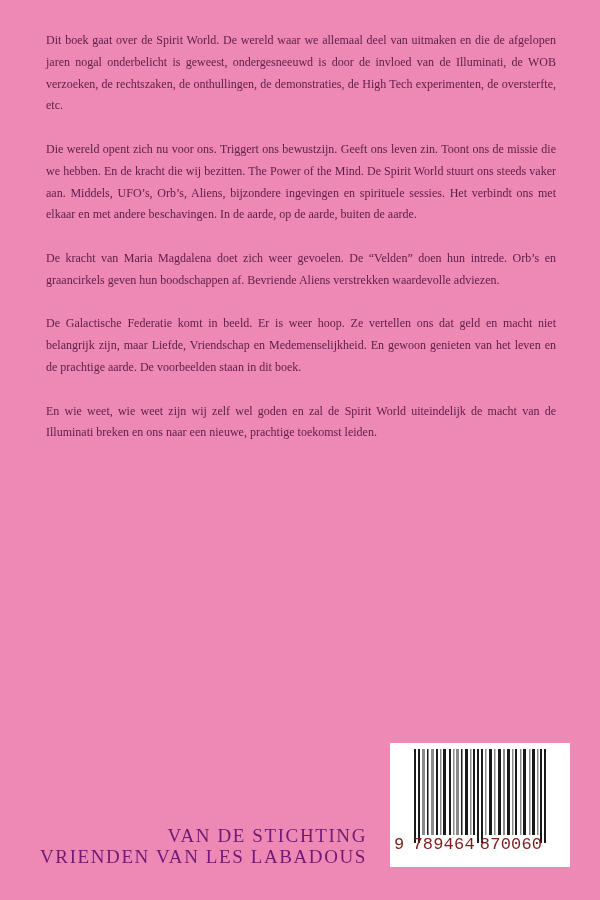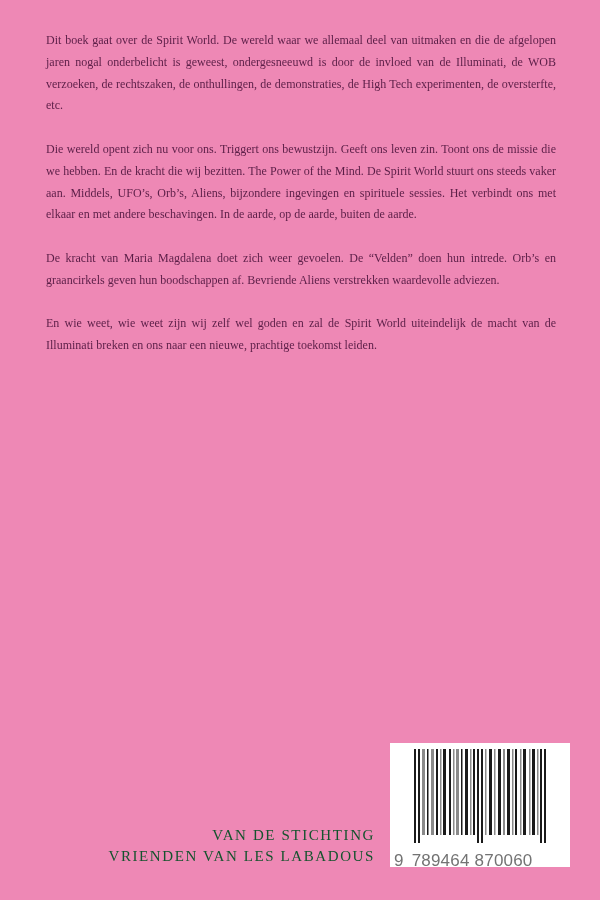--- a/index.html
+++ b/index.html
@@ -23,28 +23,28 @@
       font-size: 12px;
       line-height: 21.8px;
       text-align: justify;
       hyphens: manual;
     }
     .blurb p {
       margin: 0 0 21.8px 0;
     }
     .publisher {
       position: absolute;
-      right: 225px;
+      right: 233px;
       top: 825px;
       text-align: right;
       font-family: "Liberation Serif", "DejaVu Serif", serif;
-      font-size: 15px;
+      font-size: 19px;
       letter-spacing: 1.6px;
       line-height: 21px;
-      color: #14532d;
+      color: #701a75;
     }
     .publisher div {
       white-space: nowrap;
     }
     .barcode-box {
       position: absolute;
       left: 390px;
       top: 743px;
       width: 180px;
       height: 124px;
@@ -53,41 +53,42 @@
     .barcode-bars {
       position: absolute;
       left: 14px;
       top: 6px;
       width: 152px;
       height: 94px;
     }
     .barcode-digits {
       position: absolute;
       left: 4px;
-      top: 108px;
-      font-family: Liberation Sans, sans-serif;
+      top: 92px;
+      font-family: Liberation Mono, monospace;
       font-size: 17px;
-      color: #737373;
+      color: #7f1d1d;
       letter-spacing: 0.2px;
       white-space: nowrap;
     }
     .barcode-digits span.first {
       margin-right: 8px;
     }
     .barcode-digits span.mid {
       margin-right: 5px;
     }
   </style>
 </head>
 <body>
 
 <div class="blurb">
   <p>Dit boek gaat over de Spirit World. De wereld waar we allemaal deel van uitmaken en die de afgelopen jaren nogal onderbelicht is geweest, onder­gesneeuwd is door de invloed van de Illuminati, de WOB verzoeken, de rechtszaken, de onthullingen, de demonstraties, de High Tech experimenten, de oversterfte, etc.</p>
   <p>Die wereld opent zich nu voor ons. Triggert ons bewustzijn. Geeft ons leven zin. Toont ons de missie die we hebben. En de kracht die wij bezitten. The Power of the Mind. De Spirit World stuurt ons steeds vaker aan. Middels, UFO’s, Orb’s, Aliens, bijzondere ingevingen en spirituele sessies. Het ver­bindt ons met elkaar en met andere beschavingen. In de aarde, op de aarde, buiten de aarde.</p>
   <p>De kracht van Maria Magdalena doet zich weer gevoelen. De “Velden” doen hun intrede. Orb’s en graancirkels geven hun boodschappen af. Bevriende Aliens verstrekken waardevolle  adviezen.</p>
+  <p>De Galactische Federatie komt in beeld. Er is weer hoop. Ze vertellen ons dat geld en macht niet belangrijk zijn, maar Liefde, Vriendschap en Mede­menselijkheid. En gewoon genieten van het leven en de prachtige aarde. De voorbeelden staan in dit boek.</p>
   <p>En wie weet, wie weet zijn wij zelf wel goden en zal de Spirit World uiteindelijk de macht van de Illuminati breken en ons naar een nieuwe, prachtige toekomst leiden.</p>
 </div>
 
 <div class="publisher">
   <div>VAN DE STICHTING</div>
   <div>VRIENDEN VAN LES LABADOUS</div>
 </div>
 
 <div class="barcode-box">
   <svg class="barcode-bars" viewBox="0 0 152 94" preserveAspectRatio="none">

